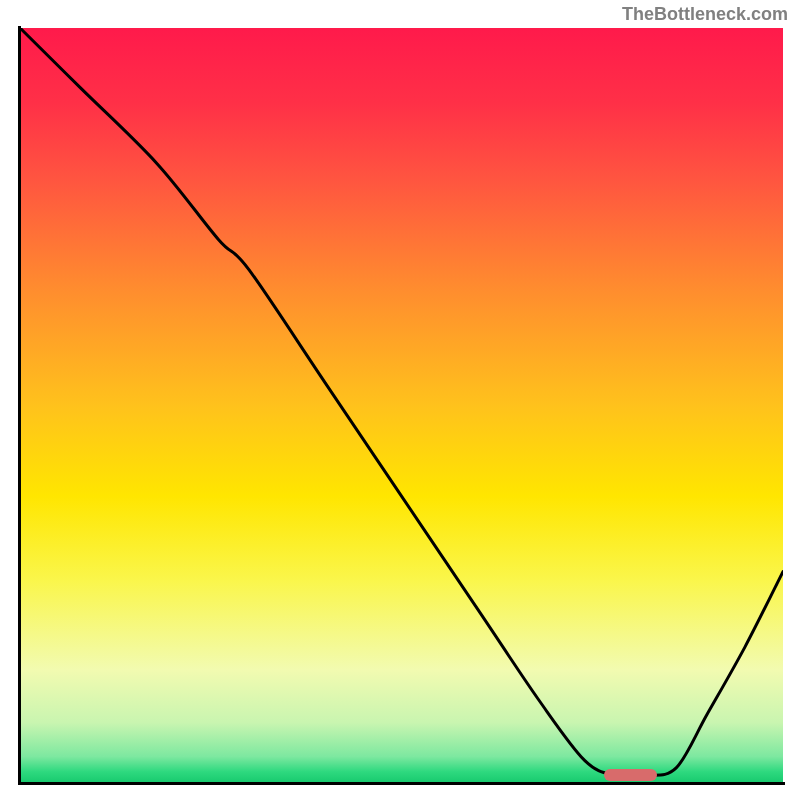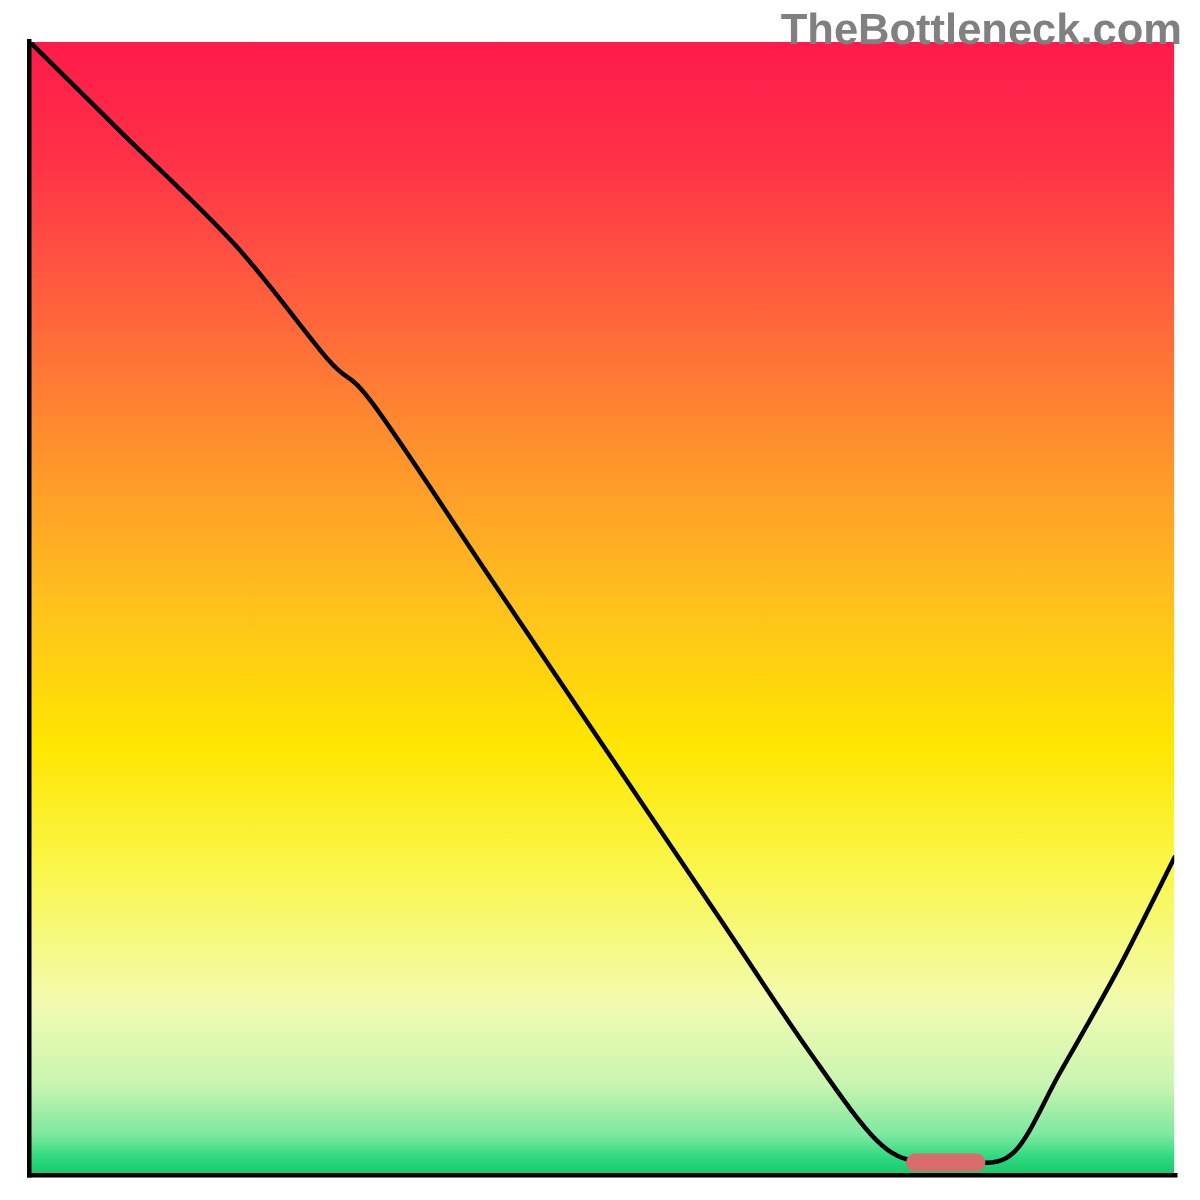--- a/index.html
+++ b/index.html
@@ -13,21 +13,21 @@
     position: relative;
     width: 800px;
     height: 800px;
     background: #ffffff;
   }
   .watermark {
     position: absolute;
     top: 4px;
     right: 12px;
     font-family: Arial, Helvetica, sans-serif;
-    font-size: 29px;
+    font-size: 18px;
     font-weight: bold;
     color: #808080;
     z-index: 10;
   }
   .plot-area {
     position: absolute;
     left: 20px;
     top: 28px;
     width: 763px;
     height: 755px;

